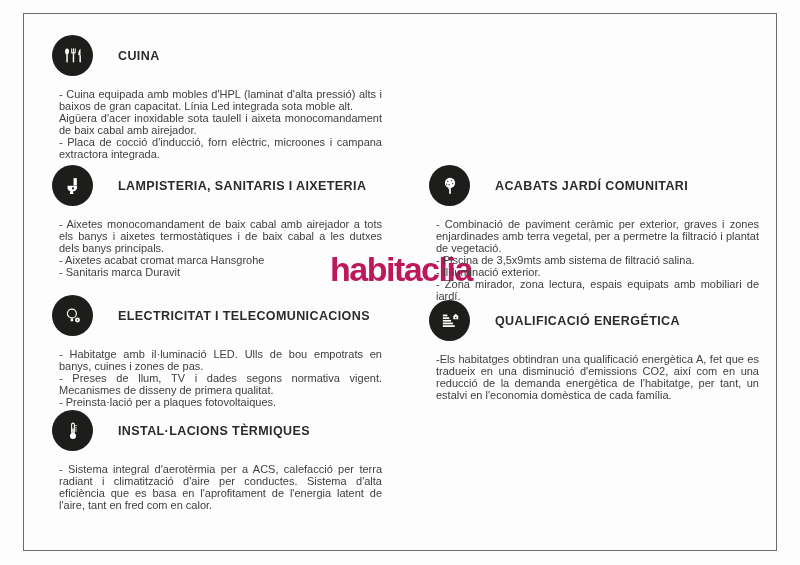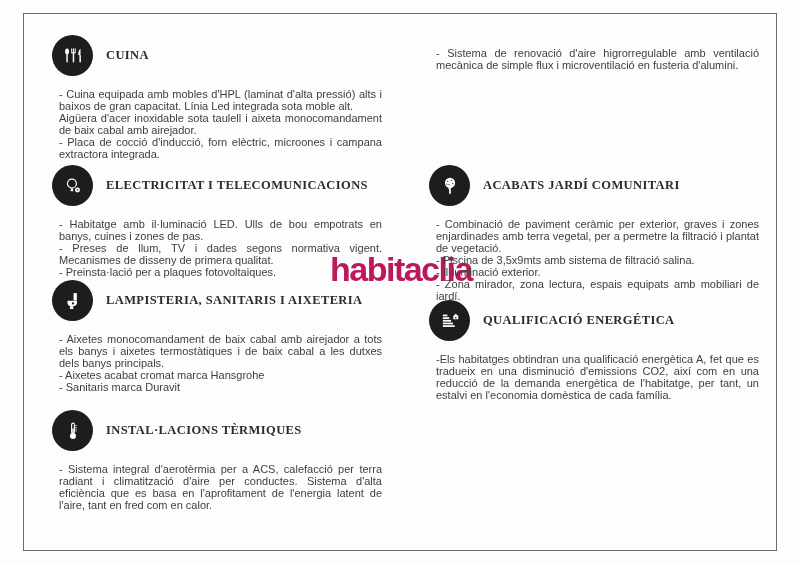--- a/index.html
+++ b/index.html
@@ -50,26 +50,25 @@
     width:41px;height:41px;
     border-radius:50%;
     background:#1d1d1b;
     display:flex;
     align-items:center;
     justify-content:center;
     flex:0 0 41px;
   }
   .icon-circle svg{display:block;}
   .sec-title{
-    margin:0;
+    margin:12px;
     font-size:12.5px;
     font-weight:bold;
     letter-spacing:.4px;
     color:#2b2b2b;
-    font-family:Liberation Serif, serif;
   }
   .sec-body{
     margin:12px;
     font-size:11px;
     line-height:12px;
     color:#3e3e3e;
     text-align:justify;
     white-space:pre-line;
   }
 </style>
@@ -97,75 +96,74 @@
               <rect x="19" y="10.8" width="1.6" height="8.4" rx="0.8" fill="#fff"></rect>
             </svg>
           </span>
           <h3 class="sec-title">CUINA</h3>
         </div>
         <p class="sec-body">- Cuina equipada amb mobles d'HPL (laminat d'alta pressió) alts i baixos de gran capacitat. Línia Led integrada sota moble alt.
 Aigüera d'acer inoxidable sota taulell i aixeta monocomandament de baix cabal amb airejador.
 - Placa de cocció d'inducció, forn elèctric, microones i campana extractora integrada.</p>
       </section>
 
+      <section class="sec h130">
+        <div class="sec-head">
+          <span class="icon-circle">
+            <svg width="22" height="22" viewBox="0 0 24 24">
+              <rect x="12.6" y="3.4" width="3.6" height="8" fill="#fff"></rect>
+              <path d="M6 11.6h10.4v2.1c0 2.3-1.9 4-4.6 4.3l.8 2.6H8.4l.8-2.7c-2-.5-3.2-1.9-3.2-3.9z" fill="#fff"></path>
+              <rect x="10.9" y="13.6" width="2.2" height="2" fill="#1d1d1b"></rect>
+            </svg>
+          </span>
+          <h3 class="sec-title">LAMPISTERIA, SANITARIS I AIXETERIA</h3>
+        </div>
+        <p class="sec-body">- Aixetes monocomandament de baix cabal amb airejador a tots els banys i aixetes termostàtiques i de baix cabal a les dutxes dels banys principals.
+- Aixetes acabat cromat marca Hansgrohe
+- Sanitaris marca Duravit</p>
+      </section>
+
       <section class="sec h115">
         <div class="sec-head">
           <span class="icon-circle">
             <svg width="22" height="22" viewBox="0 0 24 24">
               <circle cx="10.8" cy="9.3" r="4.9" fill="none" stroke="#fff" stroke-width="1.3"></circle>
               <path d="M9.4 14.4h2.8" stroke="#fff" stroke-width="1"></path>
               <rect x="9.4" y="15.4" width="2.8" height="2.4" rx="0.6" fill="#fff"></rect>
               <circle cx="16.9" cy="16.4" r="2.7" fill="#fff"></circle>
               <circle cx="16.9" cy="16.4" r="0.9" fill="#1d1d1b"></circle>
             </svg>
           </span>
           <h3 class="sec-title">ELECTRICITAT I TELECOMUNICACIONS</h3>
         </div>
         <p class="sec-body">- Habitatge amb il·luminació LED. Ulls de bou empotrats en banys, cuines i zones de pas.
 - Preses de llum, TV i dades segons normativa vigent. Mecanismes de disseny de primera qualitat.
 - Preinsta·lació per a plaques fotovoltaiques.</p>
       </section>
 
-      <section class="sec h130">
-        <div class="sec-head">
-          <span class="icon-circle">
-            <svg width="22" height="22" viewBox="0 0 24 24">
-              <rect x="12.6" y="3.4" width="3.6" height="8" fill="#fff"></rect>
-              <path d="M6 11.6h10.4v2.1c0 2.3-1.9 4-4.6 4.3l.8 2.6H8.4l.8-2.7c-2-.5-3.2-1.9-3.2-3.9z" fill="#fff"></path>
-              <rect x="10.9" y="13.6" width="2.2" height="2" fill="#1d1d1b"></rect>
-            </svg>
-          </span>
-          <h3 class="sec-title">LAMPISTERIA, SANITARIS I AIXETERIA</h3>
-        </div>
-        <p class="sec-body">- Aixetes monocomandament de baix cabal amb airejador a tots els banys i aixetes termostàtiques i de baix cabal a les dutxes dels banys principals.
-- Aixetes acabat cromat marca Hansgrohe
-- Sanitaris marca Duravit</p>
-      </section>
-
       <section class="sec">
         <div class="sec-head">
           <span class="icon-circle">
             <svg width="22" height="22" viewBox="0 0 24 24">
               <rect x="10.5" y="3.4" width="3" height="11.4" rx="1.5" fill="none" stroke="#fff" stroke-width="1.2"></rect>
               <circle cx="12" cy="17.4" r="3.3" fill="#fff"></circle>
               <path d="M12 9.4v8" stroke="#fff" stroke-width="1.6"></path>
               <path d="M14.4 6h1.8M14.4 8h1.8M14.4 10h1.8M14.4 12h1.8" stroke="#fff" stroke-width="0.8"></path>
             </svg>
           </span>
           <h3 class="sec-title">INSTAL·LACIONS TÈRMIQUES</h3>
         </div>
         <p class="sec-body">- Sistema integral d'aerotèrmia per a ACS, calefacció per terra radiant i climatització d'aire per conductes. Sistema d'alta eficiència que es basa en l'aprofitament de l'energia latent de l'aire, tant en fred com en calor.</p>
       </section>
 
     </div>
 
     <div class="col">
 
       <section class="sec h130">
-        <p class="sec-body">- Sistema de renovació d'aire higrorregulable amb ventilació mecànica de simple flux i microventilació en fusteria d'alumini.</p>
       </section>
 
       <section class="sec h135">
         <div class="sec-head">
           <span class="icon-circle">
             <svg width="22" height="22" viewBox="0 0 24 24">
               <circle cx="12" cy="8.6" r="5.6" fill="#fff"></circle>
               <circle cx="9.6" cy="7" r="0.7" fill="#1d1d1b"></circle>
               <circle cx="13.4" cy="5.8" r="0.7" fill="#1d1d1b"></circle>
               <circle cx="15" cy="9.4" r="0.7" fill="#1d1d1b"></circle>

